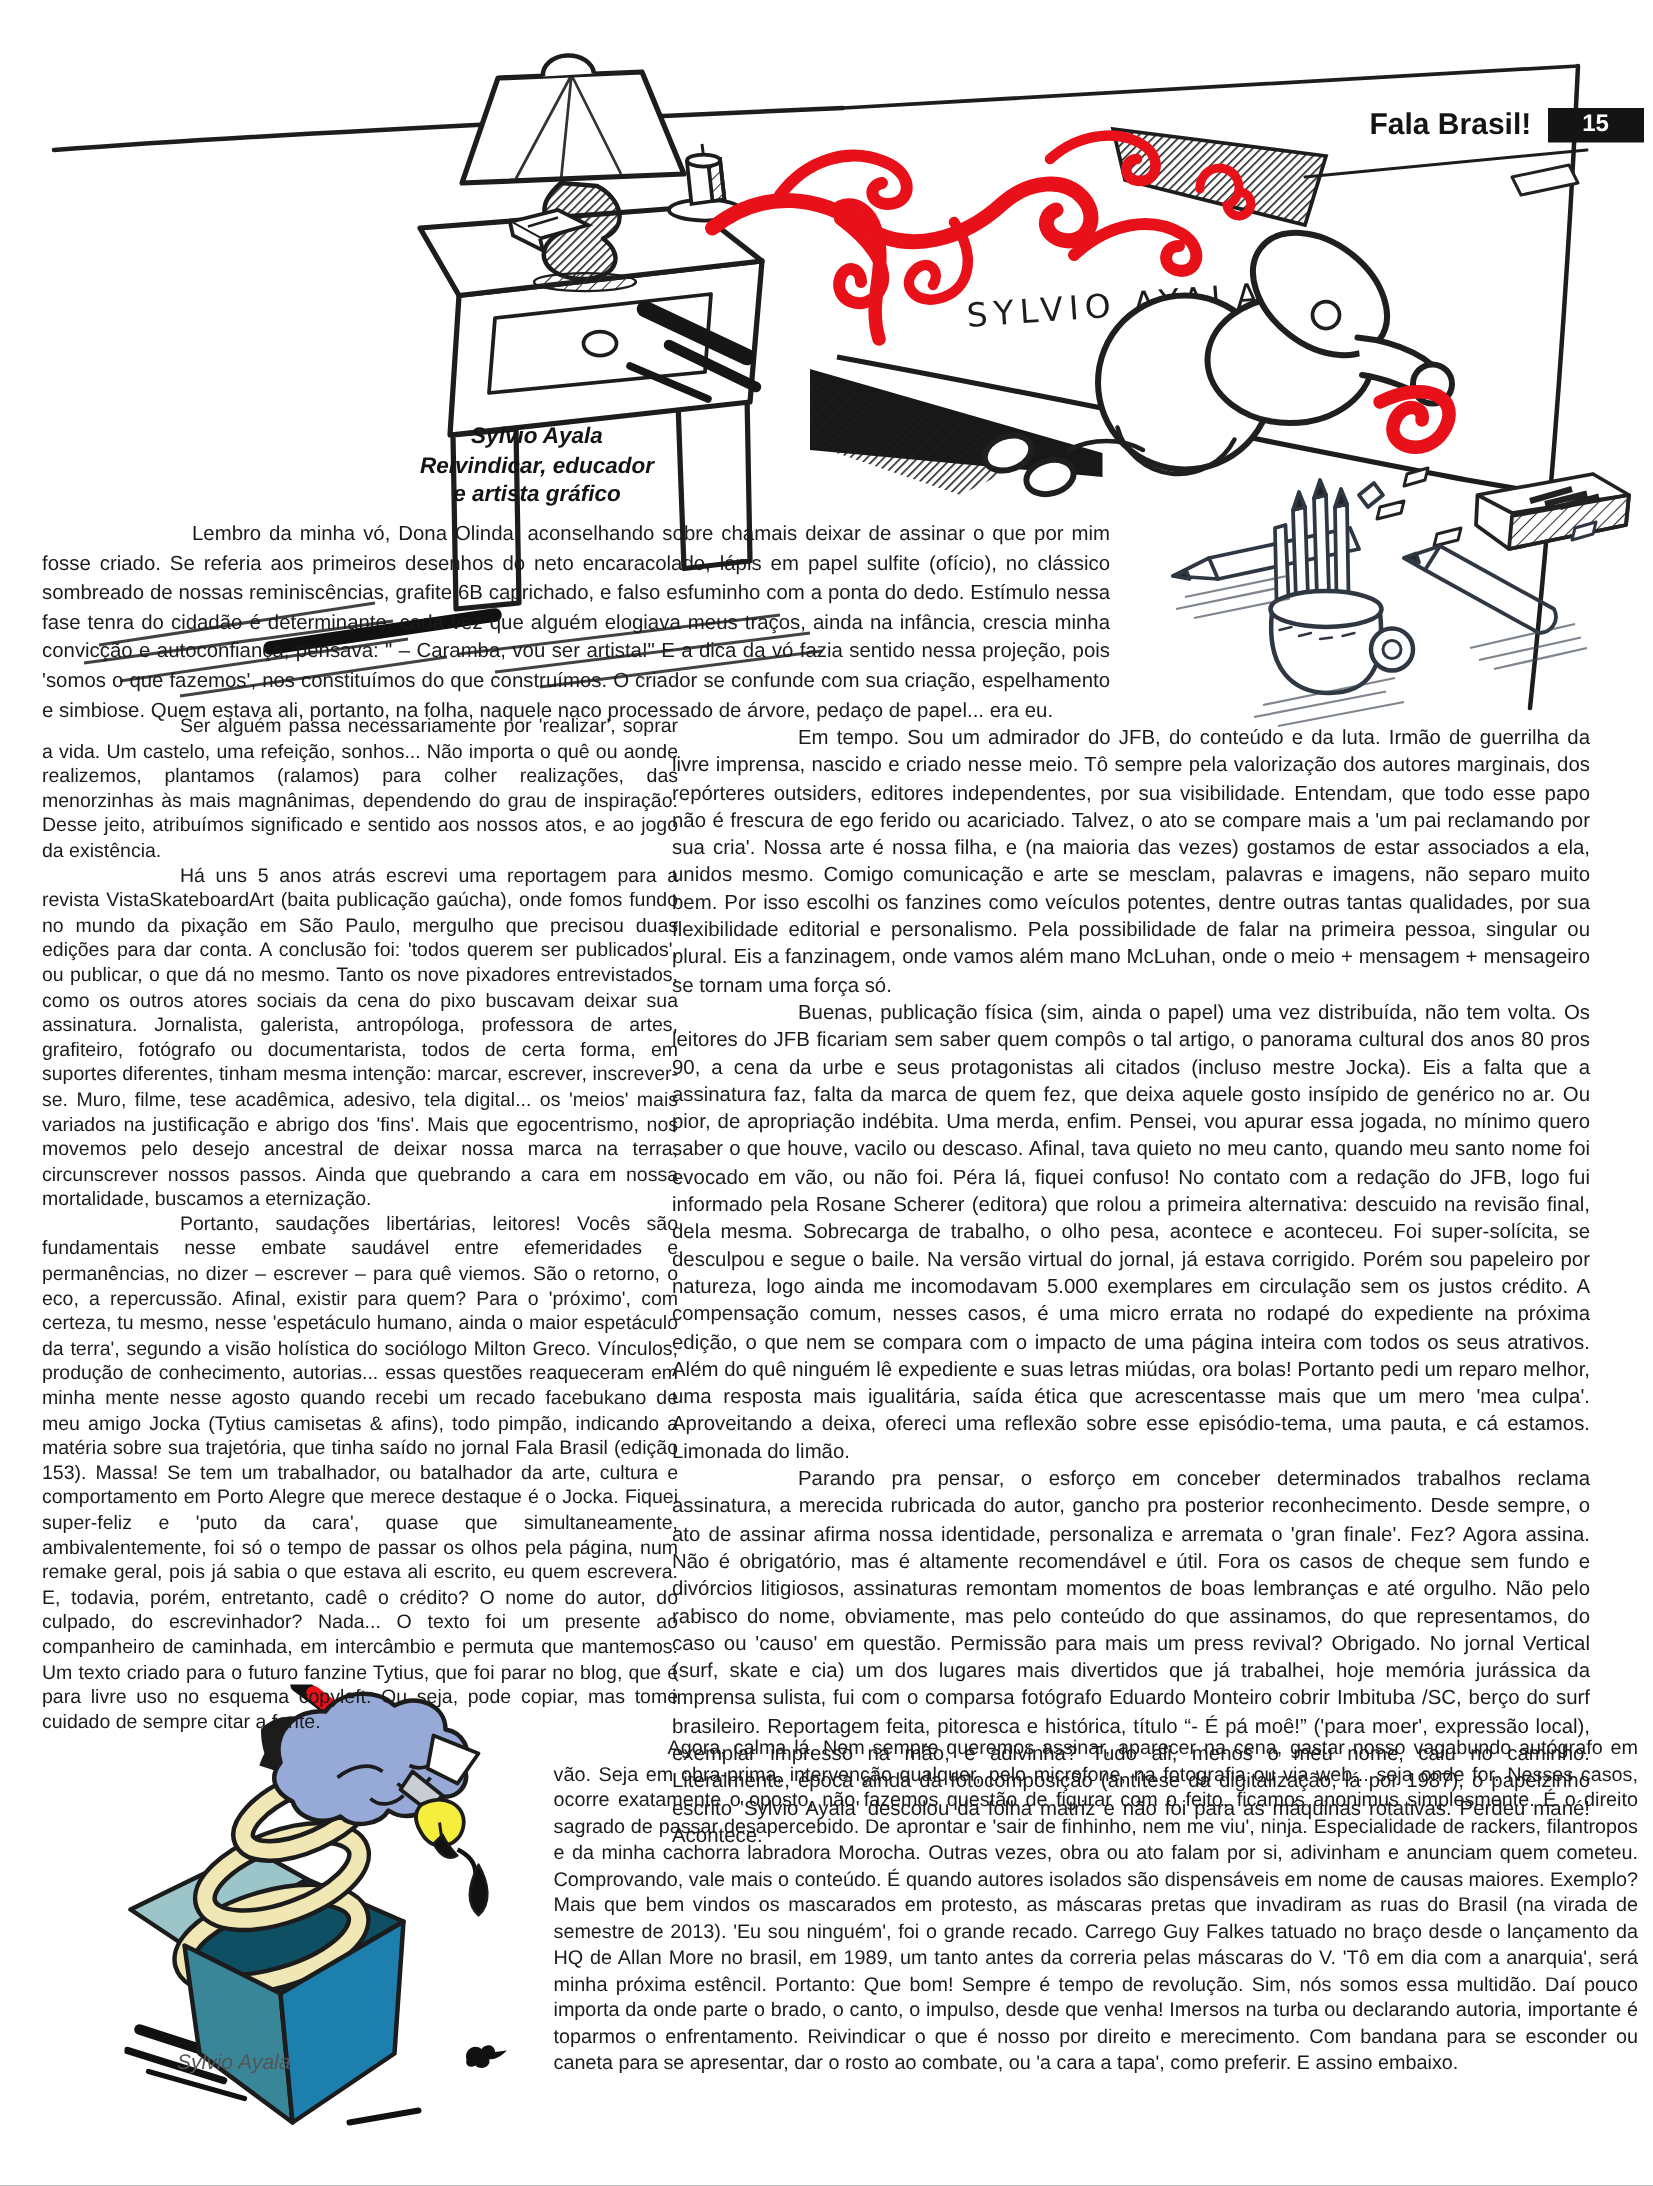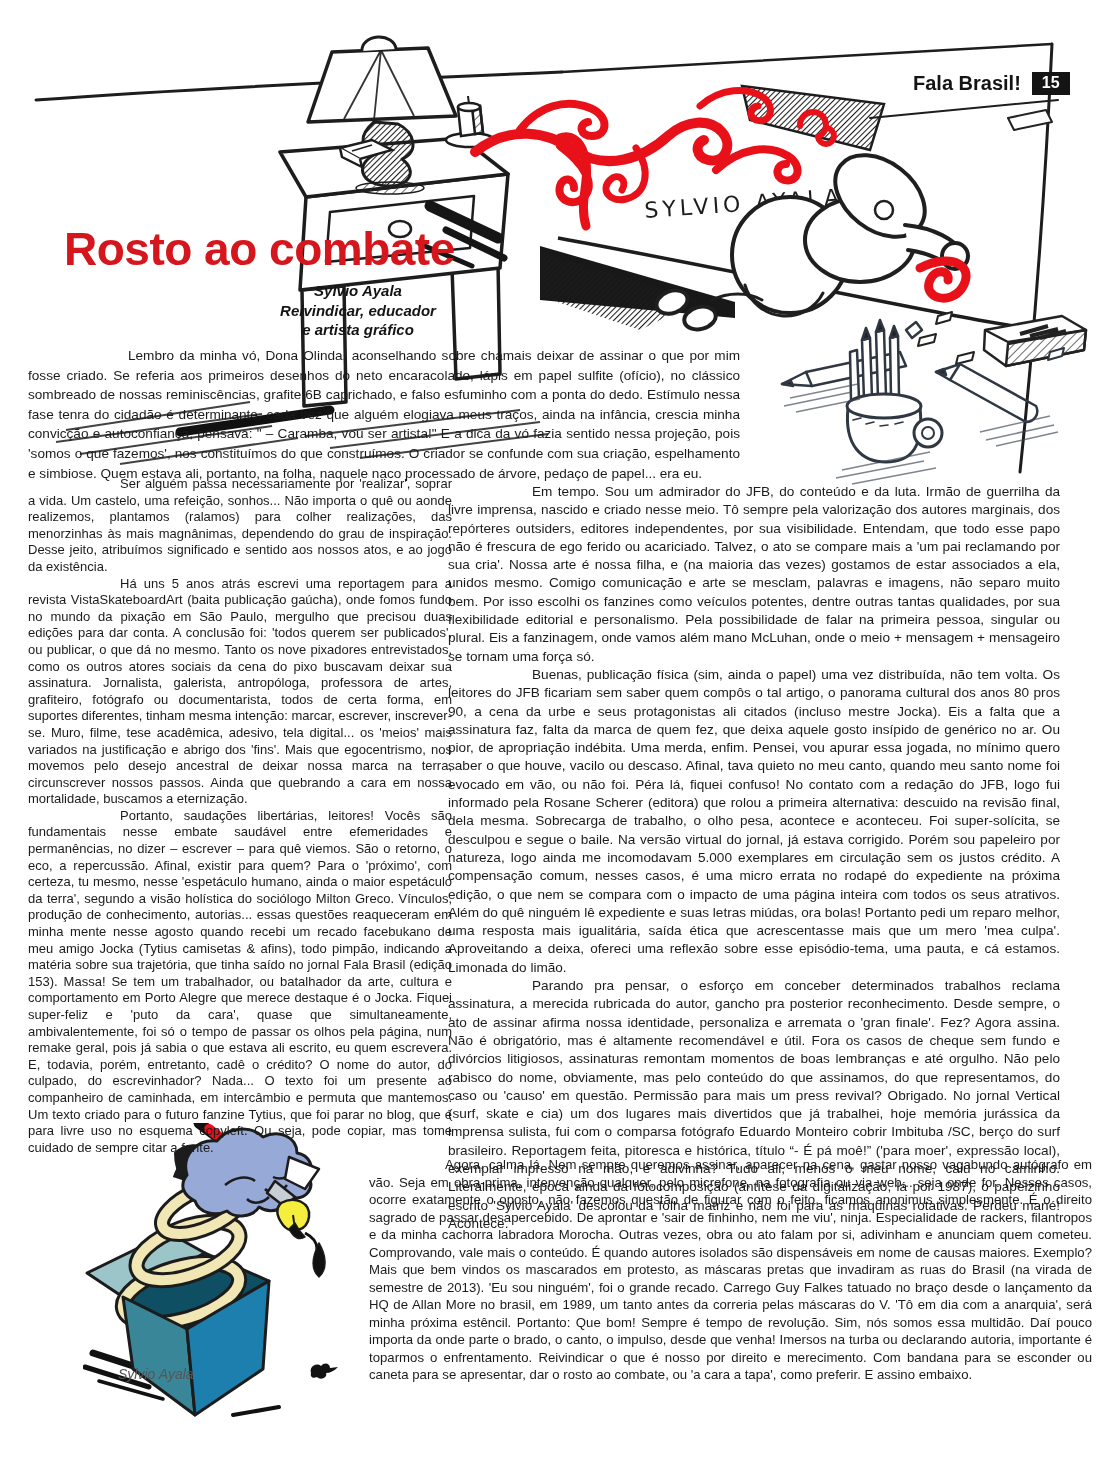--- a/index.html
+++ b/index.html
@@ -4,21 +4,21 @@
 <style>
   html,body{margin:0;padding:0;background:#888;}
   .page{position:relative;width:1102px;height:1457px;margin:0 auto;background:#ffffff;
         font-family:"Liberation Sans",sans-serif;color:#1b1b1b;overflow:hidden;}
   .page *{box-sizing:border-box;}
   svg{display:block;}
   .illo-top{position:absolute;left:0;top:0;z-index:1;}
   .masthead{position:absolute;left:898px;top:72px;z-index:3;display:flex;align-items:center;gap:11px;margin-left:15px;}
   .mh-title{font-weight:bold;font-size:20px;color:#141414;letter-spacing:0;}
   .mh-page{background:#141414;color:#fff;font-weight:bold;font-size:16px;line-height:1;
-           padding:3px 10px 4px;}
+           padding:3px 23px 4px;}
   .title{position:absolute;left:64px;top:222px;margin:0;z-index:3;
          font-size:46px;font-weight:bold;letter-spacing:-0.5px;color:#d5161d;white-space:nowrap;}
   .byline{position:absolute;left:258px;top:281px;width:200px;z-index:3;text-align:center;
           font-weight:bold;font-style:italic;font-size:15px;line-height:1.3;color:#141414;}
   .bodytext{position:absolute;z-index:2;text-align:justify;}
   .bodytext p{margin:0;}
   .intro{left:28px;top:346px;width:712px;font-size:13.6px;line-height:19.6px;}
   .intro p{text-indent:100px;}
   .col-left{left:28px;top:476px;width:424px;font-size:13px;line-height:16.6px;}
   .col-left p{text-indent:92px;}
@@ -172,21 +172,20 @@
       <path d="M842,470 L930,452 M836,478 L924,461 M852,484 L936,468"></path>
       <path d="M980,432 L1050,416 M986,440 L1054,425 M996,446 L1058,432"></path>
     </g>
   </svg>
 
   <div class="masthead">
     <span class="mh-title">Fala Brasil!</span>
     <span class="mh-page">15</span>
   </div>
 
-  <h1 class="title">Rosto ao combate</h1>
   <div class="byline">
     <div>Sylvio Ayala</div>
     <div>Reivindicar, educador</div>
     <div>e artista gráfico</div>
   </div>
 
   <div class="bodytext intro">
     <p>Lembro da minha vó, Dona Olinda, aconselhando sobre chamais deixar de assinar o que por mim fosse criado. Se referia aos primeiros desenhos do neto encaracolado, lápis em papel sulfite (ofício), no clássico sombreado de nossas reminiscências, grafite 6B caprichado, e falso esfuminho com a ponta do dedo. Estímulo nessa fase tenra do cidadão é determinante, cada vez que alguém elogiava meus traços, ainda na infância, crescia minha convicção e autoconfiança, pensava: " – Caramba, vou ser artista!" E a dica da vó fazia sentido nessa projeção, pois 'somos o que fazemos', nos constituímos do que construímos. O criador se confunde com sua criação, espelhamento e simbiose. Quem estava ali, portanto, na folha, naquele naco processado de árvore, pedaço de papel... era eu.</p>
   </div>
 

